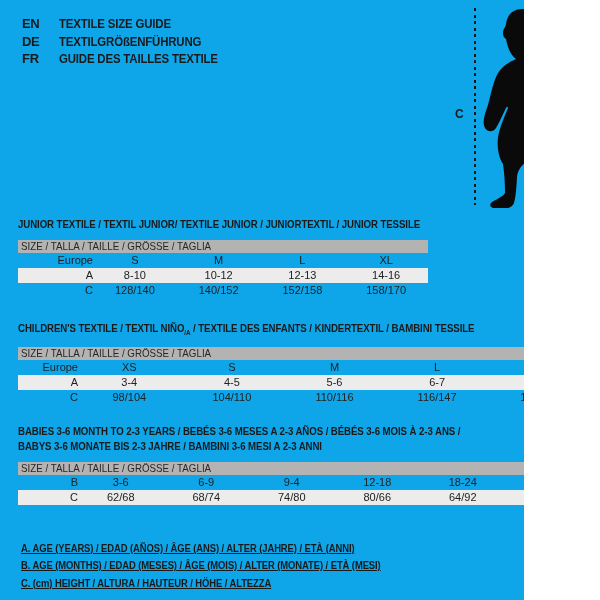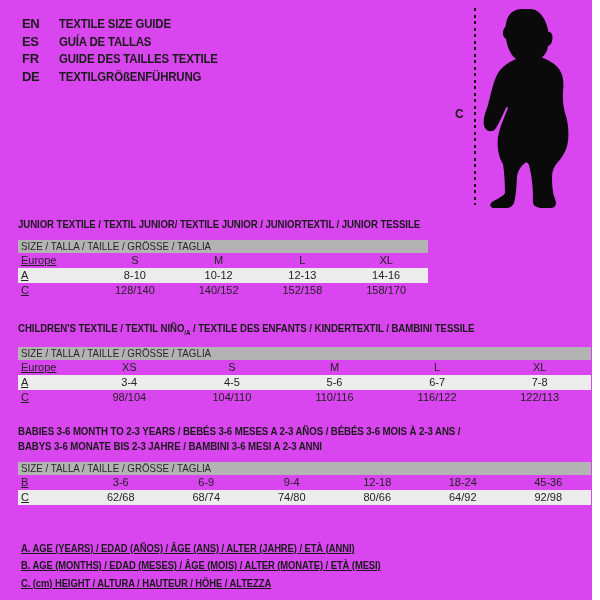--- a/index.html
+++ b/index.html
@@ -1,21 +1,21 @@
 <!DOCTYPE html>
 <html><head>
 <meta charset="utf-8">
 <style>
   * { box-sizing: border-box; }
   html,body { margin:0; padding:0; }
   body {
     width:600px; height:600px; background:#ffffff;
     font-family:"Liberation Sans", sans-serif; color:#1a1a1a;
   }
-  .canvas { position:relative; width:592px; height:600px; overflow:hidden; background:#d946ef; }
+  .canvas { position:relative; width:524px; height:600px; overflow:hidden; background:#0ea5e9; }
 
   
   .lang-block { position:absolute; left:22px; top:15px; }
   .lang-row { display:flex; line-height:17.7px; font-size:13px; font-weight:bold; white-space:nowrap; }
   .lang-code { width:37px; flex:0 0 37px; letter-spacing:-0.3px; }
   .lang-label { display:inline-block; transform:scaleX(0.88); transform-origin:0 50%; letter-spacing:-0.2px; }
 
   
   .dash-line {
     position:absolute; left:474px; top:8px; width:2px; height:197px;
@@ -27,21 +27,21 @@
   
   .section-title {
     position:absolute; left:18px; font-size:11.5px; font-weight:bold; white-space:nowrap;
     transform:scaleX(0.84); transform-origin:0 0; letter-spacing:-0.1px; line-height:15px;
   }
   .sub { font-size:7.5px; vertical-align:sub; }
 
   
   table.size-table { position:absolute; left:18px; border-collapse:collapse; table-layout:fixed; }
   table.size-table td { padding:0; font-size:11px; color:#222; text-align:center; height:15px; line-height:15px; white-space:nowrap; overflow:hidden;margin-top:23px; }
-  table.size-table td.rowlabel { text-align:left; padding-left:3px;text-decoration:underline; }
+  table.size-table td.rowlabel { text-align:right; padding-left:3px; }
   table.size-table tr.bar td { background:#b3b3b3; height:13px; line-height:13px; text-align:left; padding-left:3px; }
   .bar-text { display:inline-block; transform:scaleX(0.85); transform-origin:0 50%; font-size:11.5px; color:#262626; }
   tr.alt td { background:#ececec; }
 
   #table-junior   { top:240px; width:410px; }
   #table-children { top:347px; width:573px; }
   #table-babies   { top:462px; width:573px; }
 
   
   .footnotes { position:absolute; left:21px; top:540px;text-decoration:underline; }
@@ -52,30 +52,26 @@
 <body>
 
 <div class="canvas">
 
   <div class="lang-block">
     <div class="lang-row">
       <span class="lang-code">EN</span>
       <span class="lang-label">TEXTILE SIZE GUIDE</span>
     </div>
     <div class="lang-row">
-      <span class="lang-code">ES</span>
-      <span class="lang-label">GUÍA DE TALLAS</span>
+      <span class="lang-code">DE</span>
+      <span class="lang-label">TEXTILGRÖßENFÜHRUNG</span>
     </div>
     <div class="lang-row">
       <span class="lang-code">FR</span>
       <span class="lang-label">GUIDE DES TAILLES TEXTILE</span>
-    </div>
-    <div class="lang-row">
-      <span class="lang-code">DE</span>
-      <span class="lang-label">TEXTILGRÖßENFÜHRUNG</span>
     </div>
   </div>
 
   <span class="dim-label">C</span>
   <div class="dash-line"></div>
   <svg class="silhouette" width="92" height="202" viewBox="0 0 92 202" aria-hidden="true">
     <path fill="#0a0a0a" d="
       M42 3
       C33 3 27 9 26 18
       C25.5 22 23 22.5 23 27
@@ -180,21 +176,21 @@
       <td>4-5</td>
       <td>5-6</td>
       <td>6-7</td>
       <td>7-8</td>
     </tr>
     <tr>
       <td class="rowlabel">C</td>
       <td>98/104</td>
       <td>104/110</td>
       <td>110/116</td>
-      <td>116/122</td>
+      <td>116/147</td>
       <td>122/113</td>
     </tr>
   </tbody>
     </table>
 
   <div class="section-title" style="top:424px">
     <div>BABIES 3-6 MONTH TO 2-3 YEARS / BEBÉS 3-6 MESES A 2-3 AÑOS / BÉBÉS 3-6 MOIS À 2-3 ANS /</div>
     <div>BABYS 3-6 MONATE BIS 2-3 JAHRE / BAMBINI 3-6 MESI A 2-3 ANNI</div>
   </div>
   <table class="size-table" id="table-babies">

